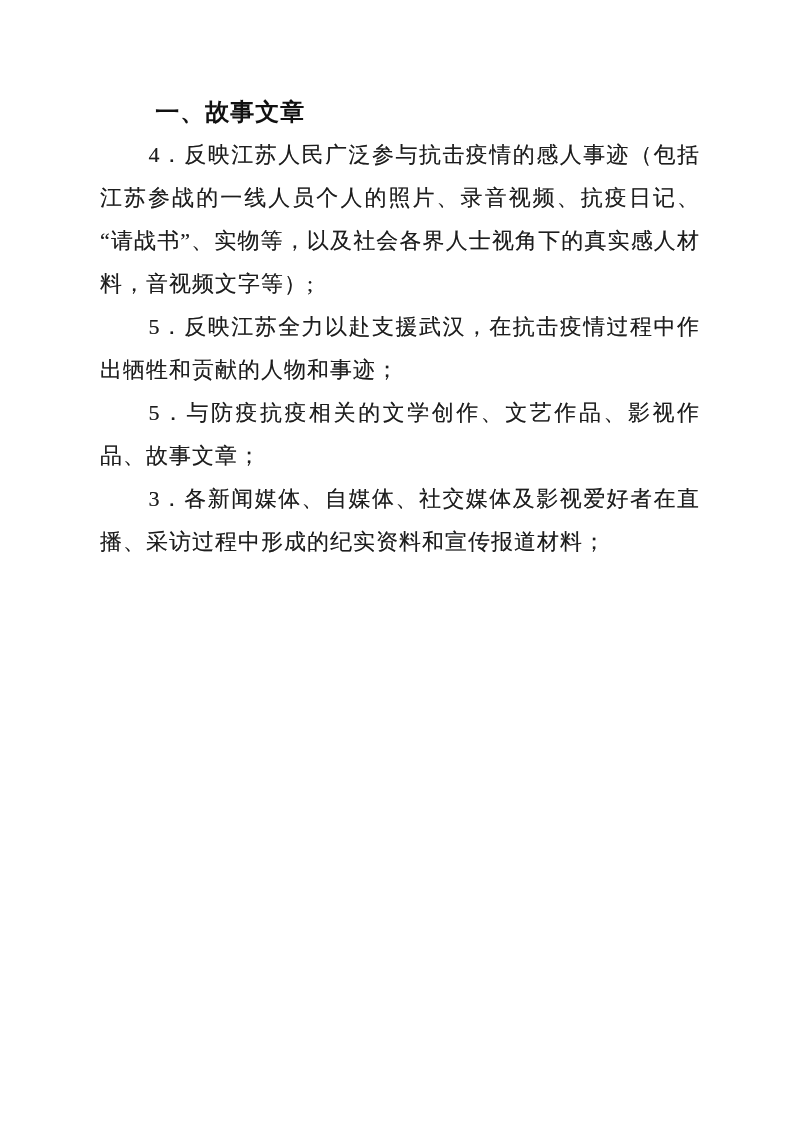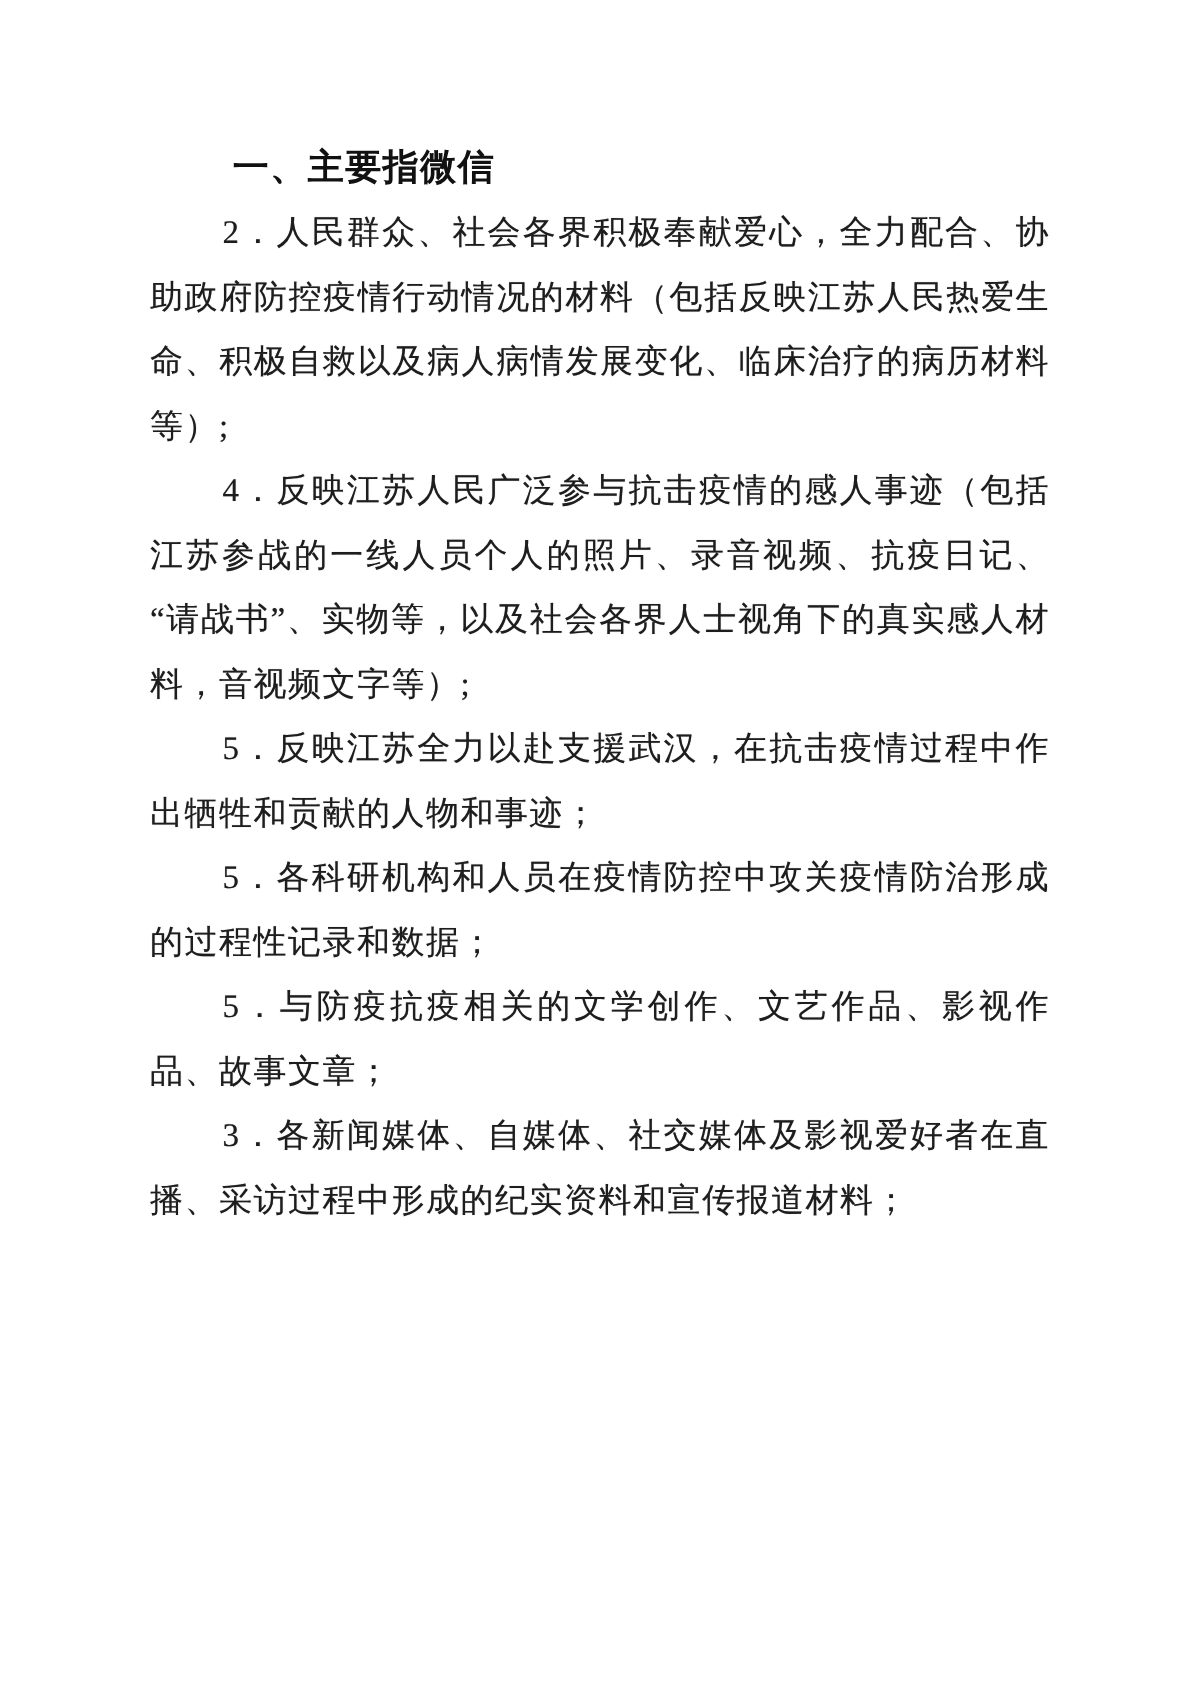--- a/index.html
+++ b/index.html
@@ -43,21 +43,19 @@
     word-break: break-all;
     
     text-shadow: 0 0 0.5px rgba(30,30,30,0.55);
   }
 </style>
 </head>
 <body>
 
 <div class="page">
   <div class="content">
-    <h2 class="heading">一、主要指微信</h2>
-    <p class="para">2．人民群众、社会各界积极奉献爱心，全力配合、协助政府防控疫情行动情况的材料（包括反映江苏人民热爱生命、积极自救以及病人病情发展变化、临床治疗的病历材料等）;</p>
+    <h2 class="heading">一、故事文章</h2>
     <p class="para">4．反映江苏人民广泛参与抗击疫情的感人事迹（包括江苏参战的一线人员个人的照片、录音视频、抗疫日记、“请战书”、实物等，以及社会各界人士视角下的真实感人材料，音视频文字等）;</p>
     <p class="para">5．反映江苏全力以赴支援武汉，在抗击疫情过程中作出牺牲和贡献的人物和事迹；</p>
-    <p class="para">5．各科研机构和人员在疫情防控中攻关疫情防治形成的过程性记录和数据；</p>
     <p class="para">5．与防疫抗疫相关的文学创作、文艺作品、影视作品、故事文章；</p>
     <p class="para">3．各新闻媒体、自媒体、社交媒体及影视爱好者在直播、采访过程中形成的纪实资料和宣传报道材料；</p>
   </div>
 </div>
 
 </body></html>

